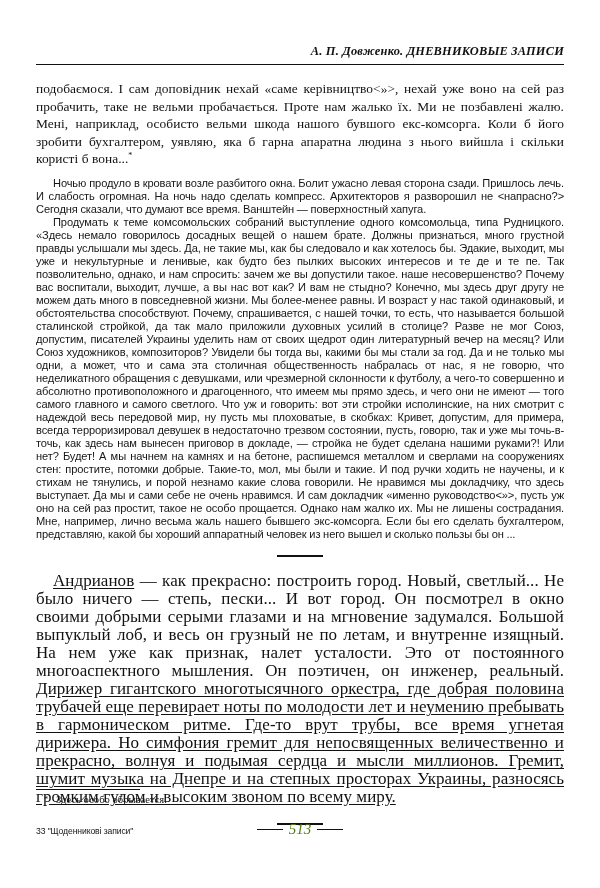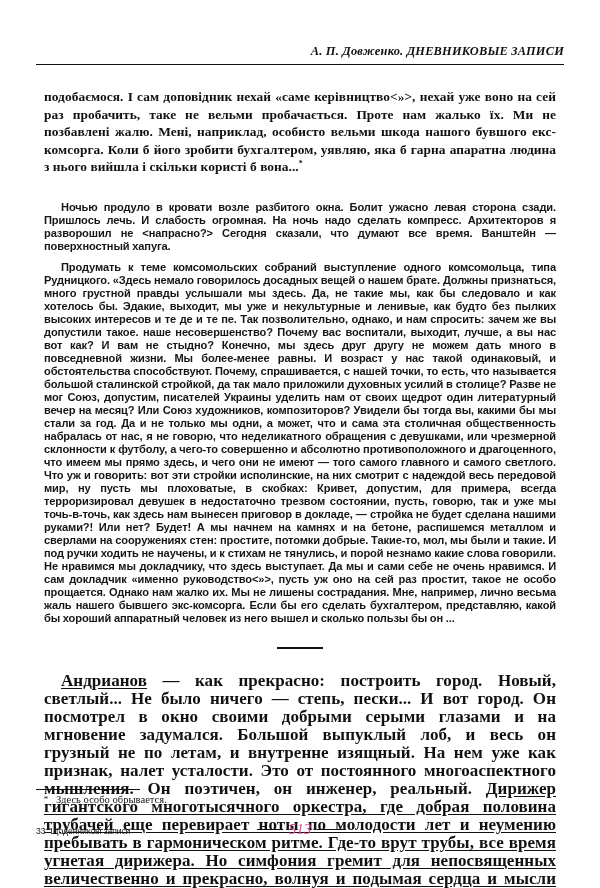--- a/index.html
+++ b/index.html
@@ -52,24 +52,23 @@
 
   
   .body-area {
     position: absolute;
     left: 36px;
     top: 80px;
     width: 528px;
   }
 
   p {
-    margin: 8px;
+    margin: 0;
     text-align: justify;
     text-justify: inter-word;
-    font-weight: bold;
   }
 
   
   .serif-block {
     font-family: "Liberation Serif", serif;
     font-size: 13.4px;
     line-height: 17.6px;
     letter-spacing: 0.05px;
     text-align: justify;
   }
@@ -153,21 +152,21 @@
   }
   .folio {
     position: absolute;
     left: 0;
     top: 820px;
     width: 600px;
     text-align: center;
     font-family: "Liberation Serif", serif;
     font-style: italic;
     font-size: 15px;
-    color: #ec4899;
+    color: #4d7c0f;
     white-space: nowrap;
   }
   .folio .dash {
     display: inline-block;
     width: 26px;
     height: 1.6px;
     background: #111;
     vertical-align: middle;
     margin: 0 6px;
   }

